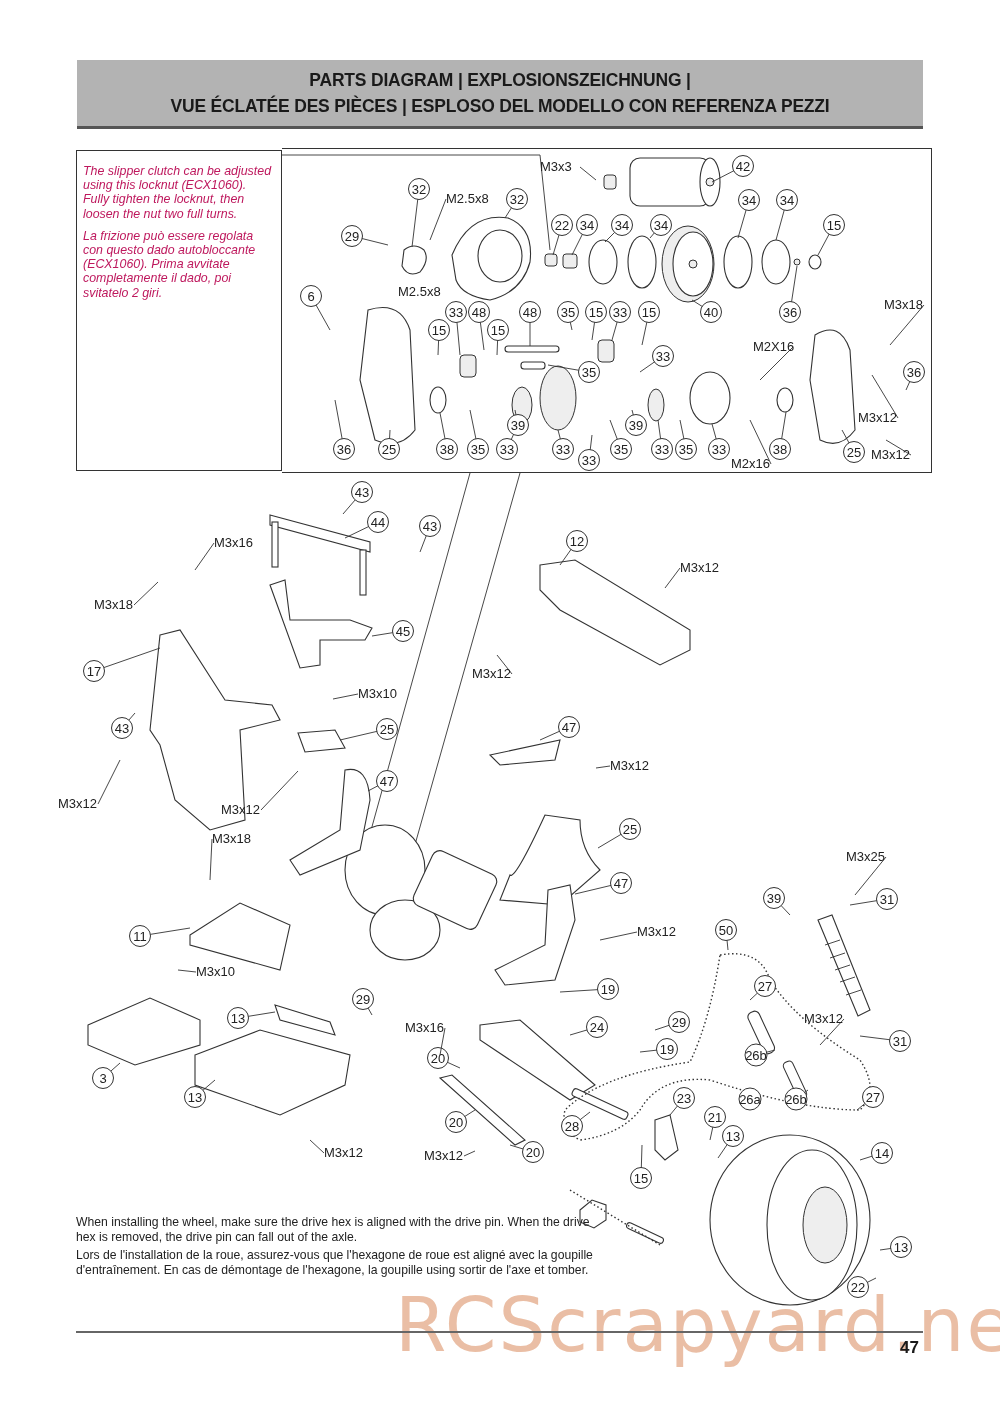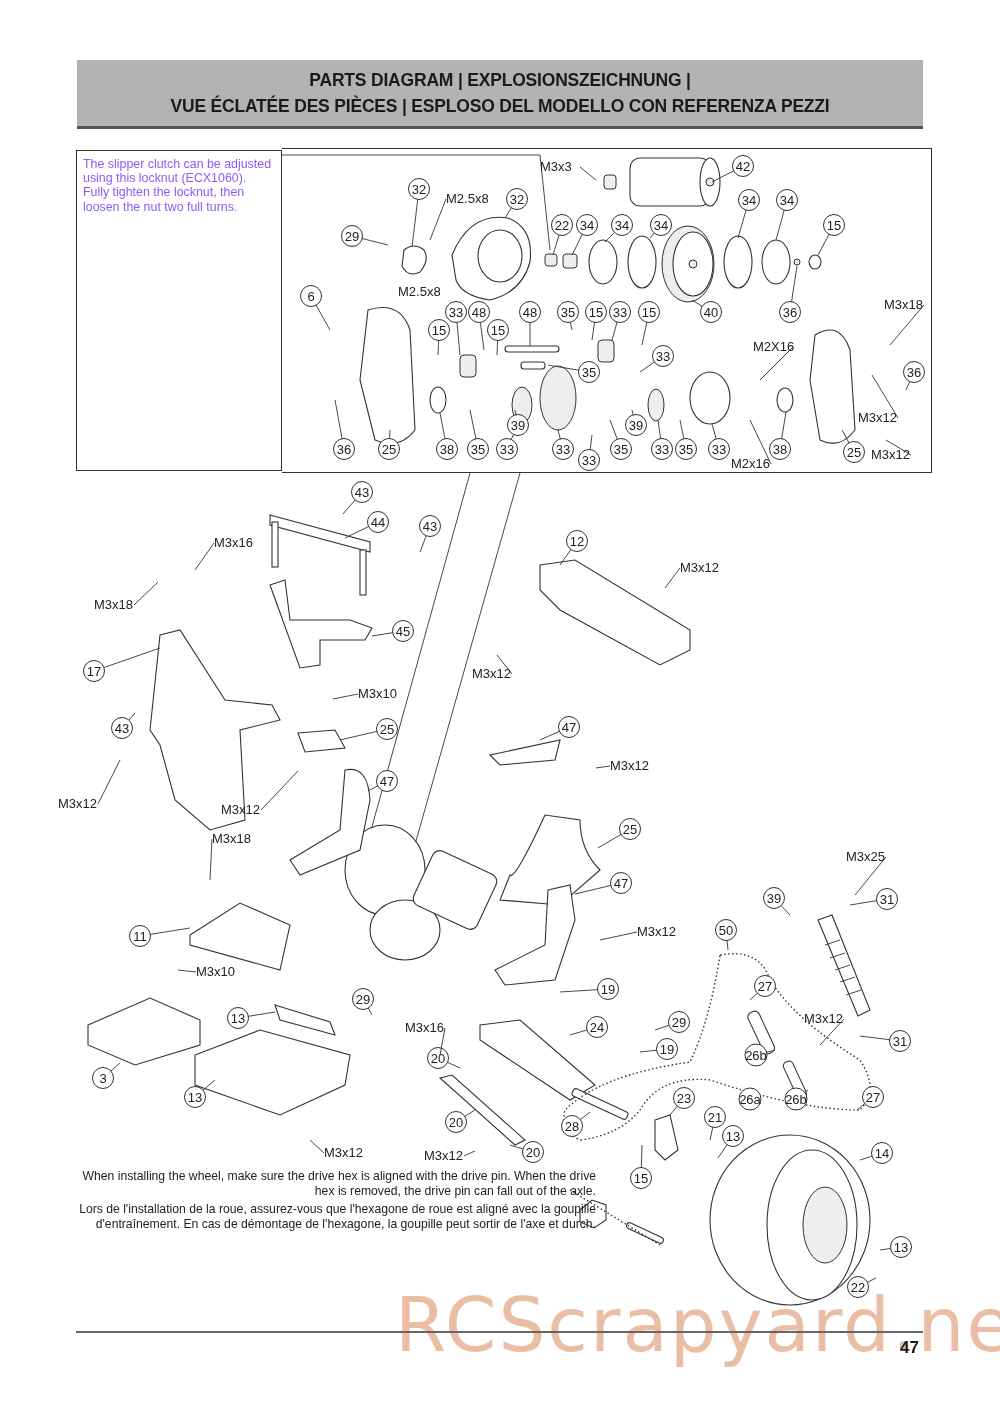--- a/index.html
+++ b/index.html
@@ -2,23 +2,23 @@
 <html><head>
 <meta charset="utf-8">
 <style>
   html,body{margin:0;padding:0;background:#fff;}
   body{width:1000px;height:1406px;position:relative;overflow:hidden;font-family:"Liberation Sans",sans-serif;color:#222;}
   .title-bar{position:absolute;left:77px;top:60px;width:846px;height:69px;background:#b3b3b3;border-bottom:3px solid #555;box-sizing:border-box;}
   .title-bar .line{font-family:"Liberation Sans",sans-serif;font-weight:bold;font-size:19px;text-align:center;color:#1a1a1a;letter-spacing:-0.2px;transform:scaleX(0.92);}
   .title-bar .l1{position:absolute;left:0;right:0;top:9px;}
   .title-bar .l2{position:absolute;left:0;right:0;top:35px;}
   .note-box{position:absolute;left:76px;top:150px;width:206px;height:321px;border:1px solid #333;box-sizing:border-box;padding:5px 6px;}
-  .note-box p{margin:1px 0 8px 0;font-size:12.4px;line-height:14.2px;color:#8b5cf6;transform-origin:left top;}
+  .note-box p{margin:8px 0 8px 0;font-size:12.4px;line-height:14.2px;color:#be185d;transform-origin:left top;font-style:italic;}
   .gearbox-frame{position:absolute;left:282px;top:148px;width:650px;height:325px;border:1.5px solid #333;border-left:none;box-sizing:border-box;}
-  .footer-text{position:absolute;left:76px;top:1169px;width:520px;text-align:right;}
+  .footer-text{position:absolute;left:76px;top:1215px;width:520px;}
   .footer-text p{margin:0 0 3px 0;font-size:12.2px;line-height:15px;color:#222;}
   .footer-rule{position:absolute;left:76px;top:1331px;width:847px;height:2px;background:#666;}
   .page-num{position:absolute;left:900px;top:1338px;font-weight:bold;font-size:17px;color:#1a1a1a;}
   .watermark{position:absolute;left:395px;top:1282px;font-size:74px;color:#d98a5c;opacity:0.55;letter-spacing:2px;font-family:"DejaVu Sans",sans-serif;}
   svg#diagram{position:absolute;left:0;top:0;}
   .callout circle{fill:#fff;stroke:#333;stroke-width:1;}
   .callout text{font-family:"Liberation Sans",sans-serif;font-size:13px;fill:#222;text-anchor:middle;dominant-baseline:central;}
   .hw text{font-family:"Liberation Sans",sans-serif;font-size:13px;fill:#222;}
   .part{fill:#fff;stroke:#333;stroke-width:1.1;}
   .partg{fill:#eee;stroke:#333;stroke-width:1;}
@@ -28,20 +28,21 @@
 </head>
 <body>
 
 <div class="title-bar">
   <div class="line l1">PARTS DIAGRAM | EXPLOSIONSZEICHNUNG |</div>
   <div class="line l2">VUE ÉCLATÉE DES PIÈCES | ESPLOSO DEL MODELLO CON REFERENZA PEZZI</div>
 </div>
 
 <div class="note-box">
   <p>The slipper clutch can be adjusted using this locknut (ECX1060). Fully tighten the locknut, then loosen the nut two full turns.</p>
+  <p>La frizione può essere regolata con questo dado autobloccante (ECX1060). Prima avvitate completamente il dado, poi svitatelo 2 giri.</p>
 </div>
 
 <div class="gearbox-frame"></div>
 
 <svg id="diagram" width="1000" height="1406">
 
   <line class="lead" x1="470" y1="473" x2="360" y2="870"></line>
   <line class="lead" x1="520" y1="473" x2="405" y2="880"></line>
   <line class="lead" x1="282" y1="155" x2="540" y2="155"></line>
   <line class="lead" x1="540" y1="155" x2="550" y2="250"></line>
@@ -684,18 +685,18 @@
       </g>
       <g>
         <line x1="844" y1="1019" x2="820" y2="1045" class="lead"></line>
         <text x="804" y="1023">M3x12</text>
       </g>
     </g>
 </svg>
 
 <div class="footer-text">
   <p>When installing the wheel, make sure the drive hex is aligned with the drive pin. When the drive hex is removed, the drive pin can fall out of the axle.</p>
-  <p>Lors de l'installation de la roue, assurez-vous que l'hexagone de roue est aligné avec la goupille d'entraînement. En cas de démontage de l'hexagone, la goupille peut sortir de l'axe et durch.</p>
+  <p>Lors de l'installation de la roue, assurez-vous que l'hexagone de roue est aligné avec la goupille d'entraînement. En cas de démontage de l'hexagone, la goupille using sortir de l'axe et tomber.</p>
 </div>
 
 <div class="watermark">RCScrapyard.net</div>
 <div class="footer-rule"></div>
 <div class="page-num">47</div>
 
 </body></html>

